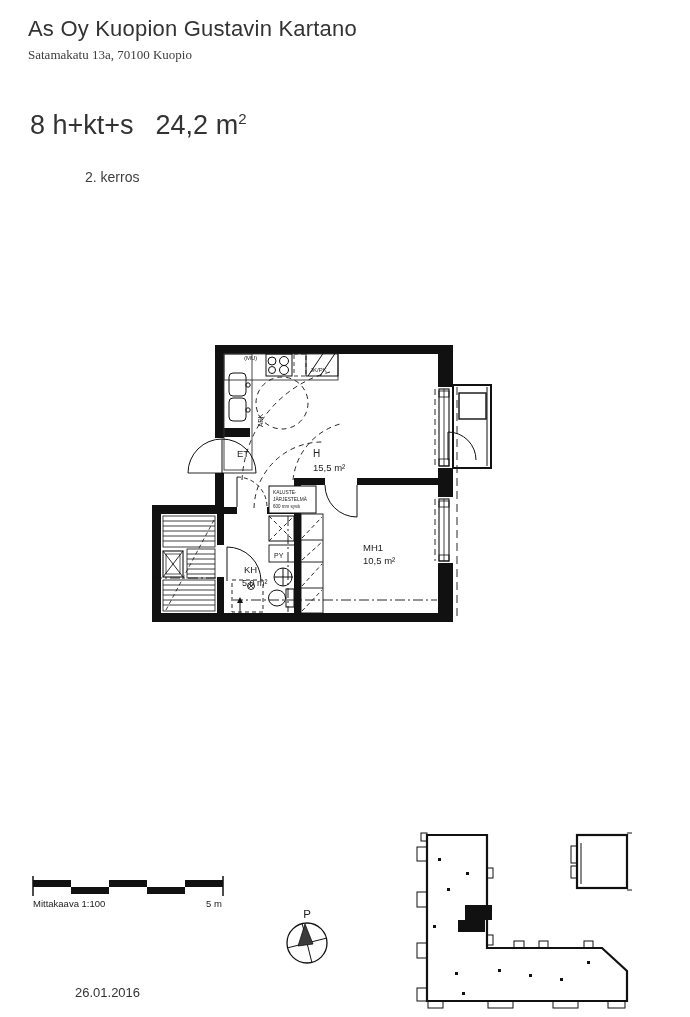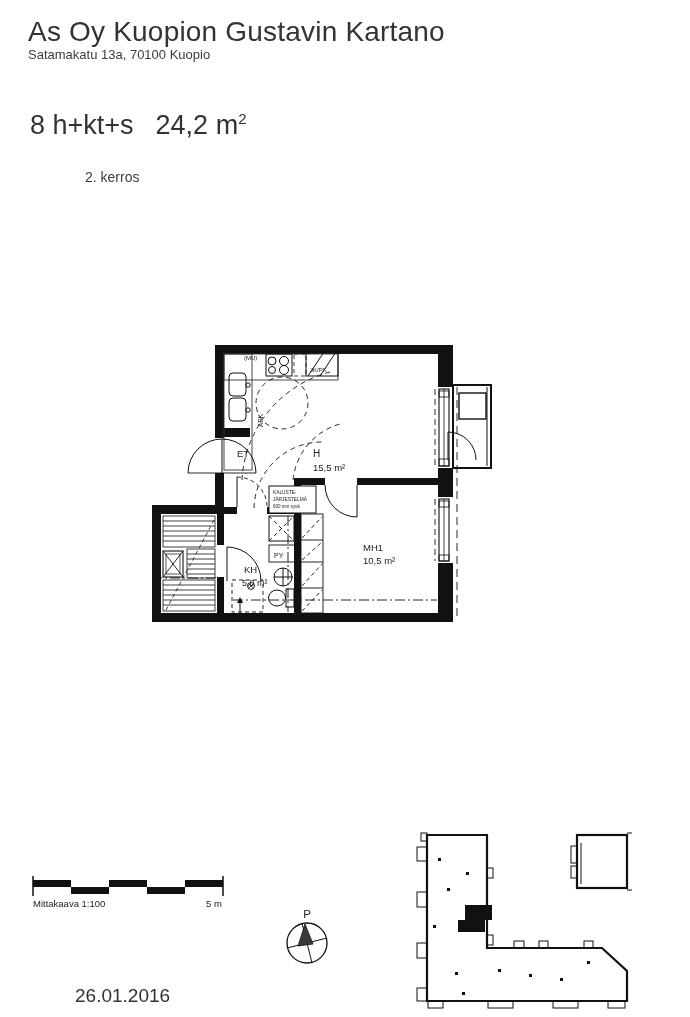--- a/index.html
+++ b/index.html
@@ -1,24 +1,24 @@
 <!DOCTYPE html>
 <html><head>
 <meta charset="utf-8">
 <style>
   html,body{margin:0;padding:0;background:#ffffff;}
   body{width:690px;height:1017px;position:relative;font-family:"Liberation Sans",sans-serif;color:#2e2e2e;overflow:hidden;}
   .abs{position:absolute;}
-  .title{left:28px;top:16px;font-size:28px;letter-spacing:.2px;color:#333;}
-  .address{left:28px;top:47px;font-size:13px;color:#3c3c3c;}
+  .title{left:28px;top:16px;font-size:22px;letter-spacing:.2px;color:#333;}
+  .address{left:28px;top:47px;font-size:13px;color:#3c3c3c;font-family:Liberation Serif, serif;}
   .typeline{left:30px;top:110px;font-size:27px;color:#333;}
   .typeline .gap{display:inline-block;width:22px;}
   .typeline sup{font-size:15px;}
   .floor{left:85px;top:169px;font-size:14px;color:#3c3c3c;}
-  .date{left:75px;top:985px;font-size:19px;color:#333;}
+  .date{left:75px;top:985px;font-size:13px;color:#333;}
   svg text{font-family:"Liberation Sans",sans-serif;fill:#222;}
   .plansvg{left:0;top:0;}
 </style>
 </head>
 <body>
 
 <div class="abs title">As Oy Kuopion Gustavin Kartano</div>
 <div class="abs address">Satamakatu 13a, 70100 Kuopio</div>
 <div class="abs typeline"><span>8 h+kt+s</span><span class="gap"></span><span>24,2 m</span><sup>2</sup></div>
 <div class="abs floor">2. kerros</div>

